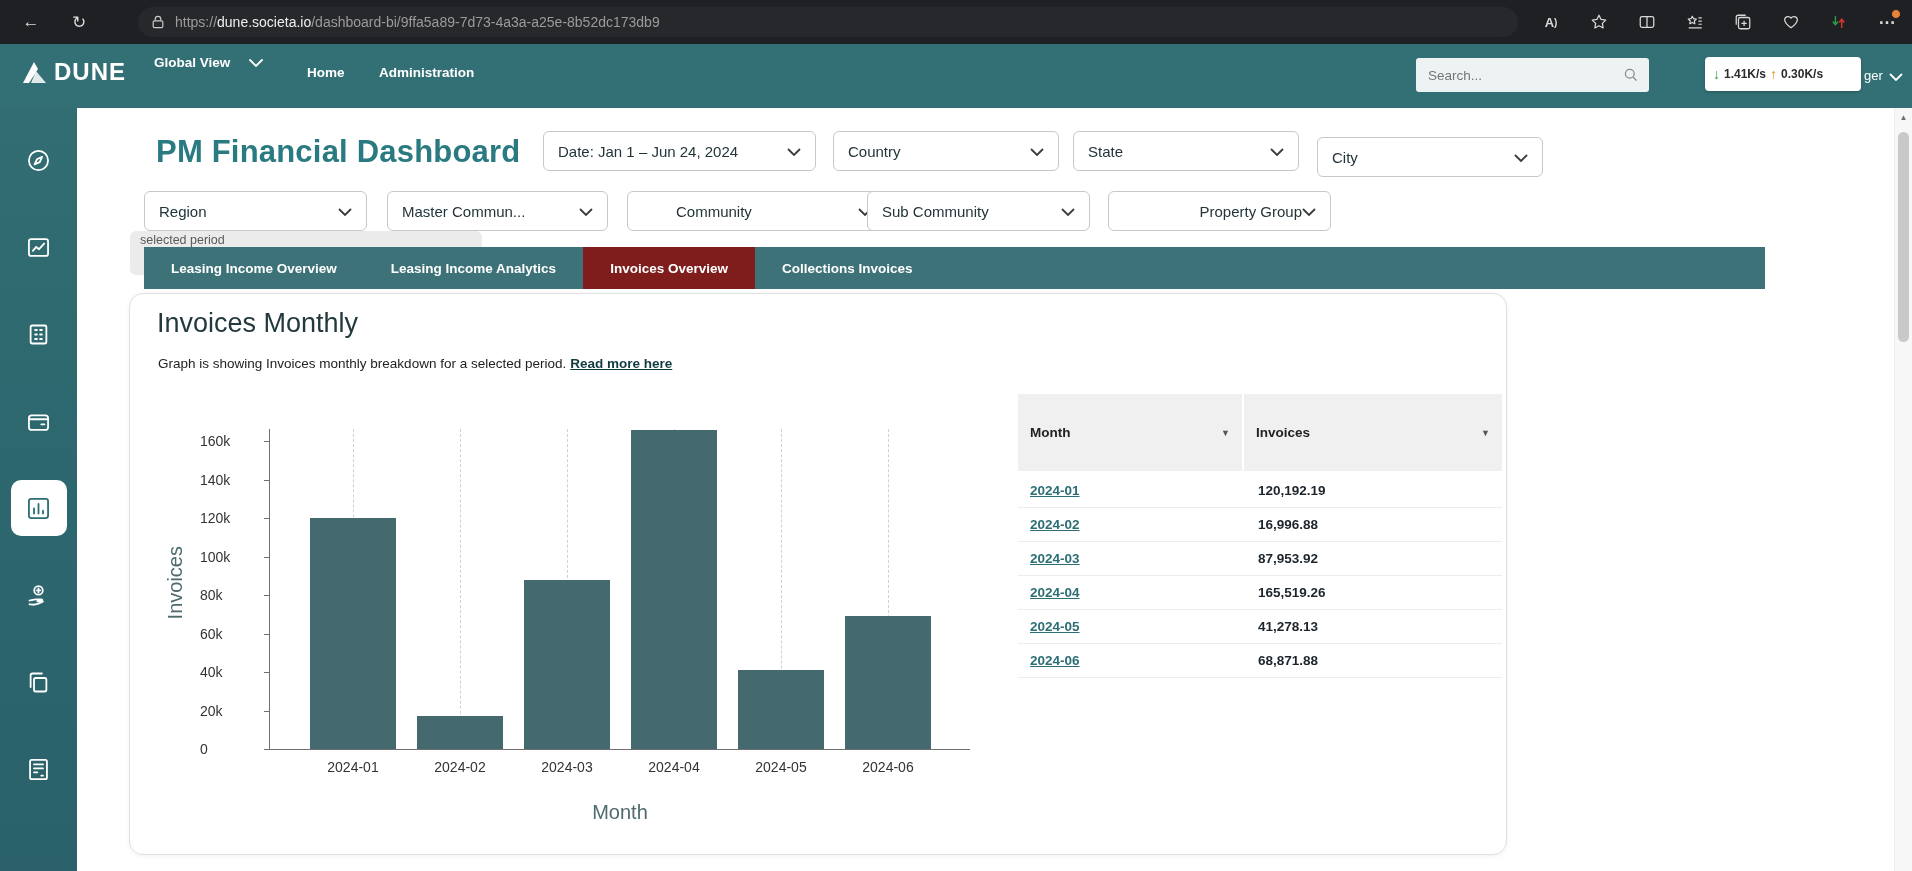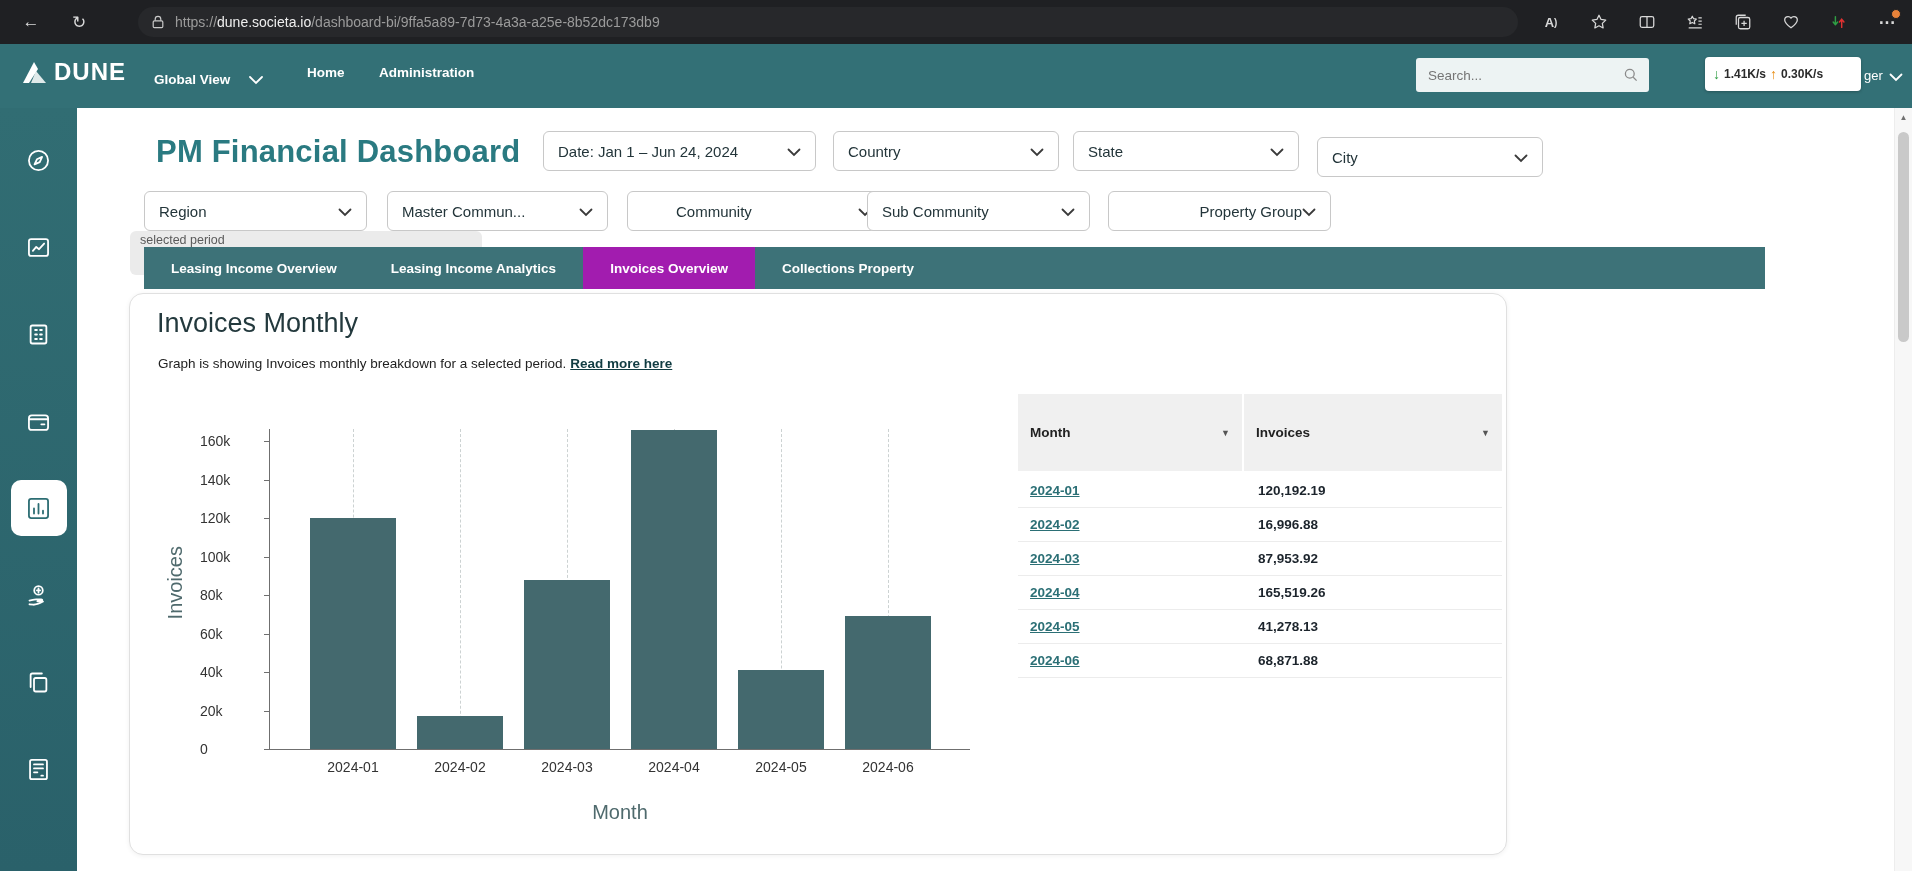--- a/index.html
+++ b/index.html
@@ -17,21 +17,21 @@
   .url-dim{color:#9b9b9b}.url-bright{color:#efefef}
   .right-icons{position:absolute;right:10px;top:7px;display:flex;gap:18px;align-items:center}
   .read-aloud{font-size:13px;font-weight:700;color:#d9d9d9}
   .read-aloud .waves{font-size:10px;vertical-align:super}
   .badge{position:absolute;right:1px;top:2px;width:8px;height:8px;border-radius:50%;background:#e8833a;border:1px solid #1f2023}
 
   
   .app-header{position:absolute;top:44px;left:0;width:1912px;height:64px;background:#337076;color:#fff;z-index:5}
   .logo{position:absolute;left:20px;top:14px;display:flex;align-items:center;gap:4px}
   .logo-text{font-size:24px;font-weight:700;letter-spacing:1px;color:#fff}
-  .view-select{position:absolute;left:154px;top:28px;display:flex;align-items:center;gap:18px;cursor:pointer}
+  .view-select{position:absolute;left:154px;top:11px;display:flex;align-items:center;gap:18px;cursor:pointer}
   .view-label{font-size:13.5px;font-weight:600}
   .hnav{position:absolute;top:21px;font-size:13.5px;font-weight:600;cursor:pointer}
   .hnav.home{left:307px}.hnav.admin{left:379px}
   .search-box{position:absolute;left:1416px;top:14px;width:233px;height:34px;background:rgba(248,250,250,.95);
               border-radius:3px;display:flex;align-items:center;padding:0 10px;box-sizing:border-box}
   .search-box input{border:none;outline:none;background:transparent;flex:1;font-size:13.5px;color:#555;
                     font-family:"Liberation Sans",sans-serif}
   .net-widget{position:absolute;left:1705px;top:13px;width:156px;height:34px;background:#fff;border-radius:4px;
               box-shadow:0 1px 3px rgba(0,0,0,.25);display:flex;align-items:center;gap:4px;padding:0 8px;
               box-sizing:border-box;color:#2b2b2b;font-size:12px;font-weight:600}
@@ -51,21 +51,21 @@
   .content{position:absolute;left:77px;top:108px;width:1818px;height:763px;background:#fff;z-index:3}
   .page-title{position:absolute;left:67px;top:14px;margin:12px;font-size:31px;font-weight:800;
               letter-spacing:.2px;color:#2a7a81}
   .filter{position:absolute;height:40px;background:#fff;border:1px solid #c8c8c8;border-radius:6px;
           display:flex;align-items:center;justify-content:space-between;padding:0 14px;font-size:15px;
           color:#23353a;cursor:pointer;box-sizing:border-box}
   .tooltip-remnant{position:absolute;left:53px;top:123px;width:352px;height:44px;background:#ebebeb;
                    border-radius:6px;color:#5a5a5a;font-size:12.5px;padding:2px 10px;z-index:1;box-sizing:border-box}
   .tabs{position:absolute;left:67px;top:139px;width:1621px;height:42px;background:#3d7278;display:flex;z-index:2}
   .tab{display:flex;align-items:center;padding:0 27px;color:#fff;font-size:13.5px;font-weight:600;cursor:pointer}
-  .tab.active{background:#a21caf}
+  .tab.active{background:#7f1d1d}
 
   .card{position:absolute;left:52px;top:185px;width:1378px;height:562px;background:#fff;border:1px solid #e0e0e0;
         border-radius:14px;box-shadow:0 1px 5px rgba(0,0,0,.06);z-index:2;box-sizing:border-box}
   .card-title{position:absolute;left:27px;top:14px;font-size:27px;font-weight:500;color:#23393d}
   .card-sub{position:absolute;left:28px;top:62px;font-size:13.5px;color:#222}
   .readmore{color:#113c42;font-weight:700;text-decoration:underline;margin-left:4px;cursor:pointer}
 
   
   .chart{position:absolute;left:139px;top:135px;width:700px;height:320px;
          border-left:1px solid #6f6f6f;border-bottom:1px solid #6f6f6f}
@@ -258,21 +258,21 @@
         <div class="tab">
           <span>Leasing Income Overview</span>
         </div>
         <div class="tab">
           <span>Leasing Income Analytics</span>
         </div>
         <div class="tab active">
           <span>Invoices Overview</span>
         </div>
         <div class="tab">
-          <span>Collections Property</span>
+          <span>Collections Invoices</span>
         </div>
       </div>
 
     <div class="card">
       <div class="card-title">Invoices Monthly</div>
       <div class="card-sub">
         <span>Graph is showing Invoices monthly breakdown for a selected period.</span><a class="readmore">Read more here</a>
       </div>
       <div class="ylab">Invoices</div>
       <div class="chart" id="chart">

